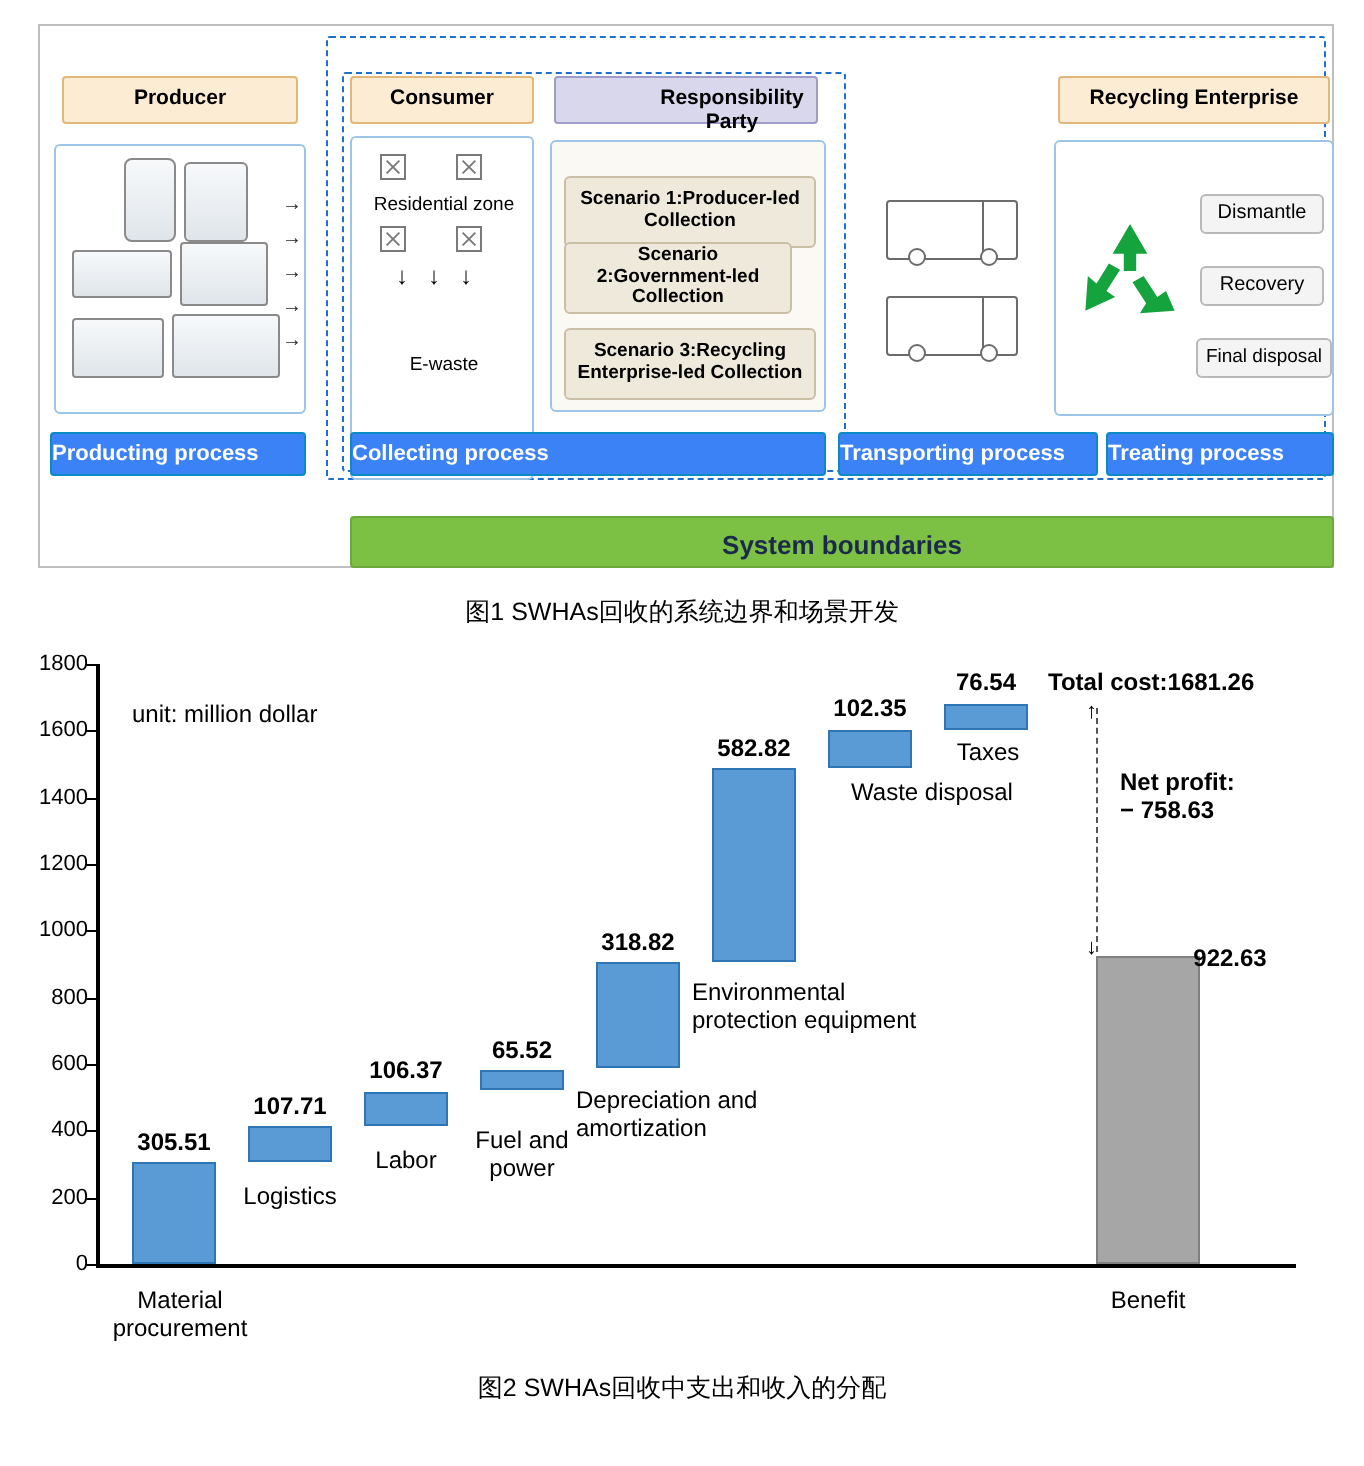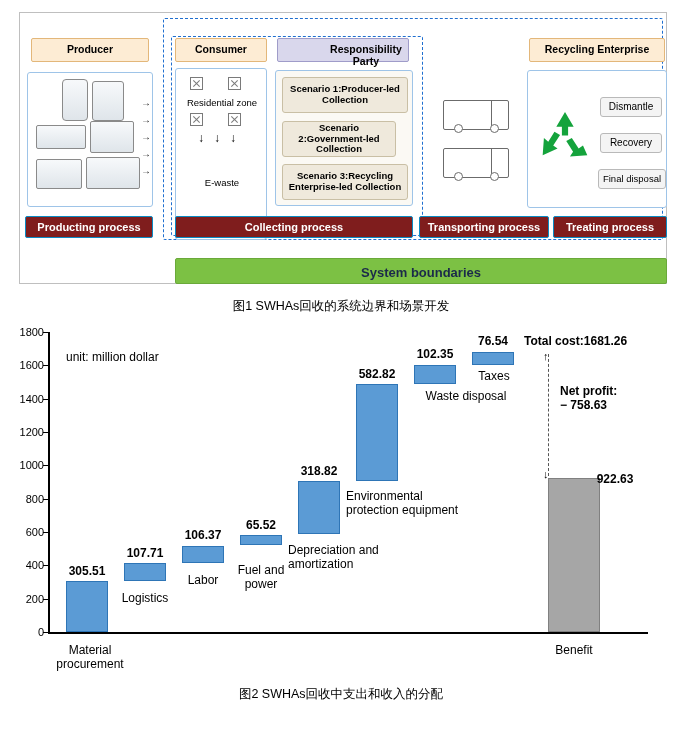--- a/index.html
+++ b/index.html
@@ -8,21 +8,21 @@
   
   #fig1{position:relative;width:660px;height:280px;margin:6px auto 0;}
   #fig1-frame{position:absolute;left:8px;top:6px;width:648px;height:272px;border:1px solid #bfbfbf;background:#fff;box-sizing:border-box;}
 
   .dashed-box{position:absolute;border:1px dashed #1f6fd0;box-sizing:border-box;border-radius:2px;}
 
   .cap{position:absolute;box-sizing:border-box;text-align:center;font-size:10.5px;font-weight:bold;padding:4px 2px;border-radius:2px;}
   .cap-orange{background:#fdecd4;border:1px solid #e3b77a;color:#000;}
   .cap-purple{background:#d9d7ec;border:1px solid #9f9cc9;color:#000;}
 
-  .procbar{position:absolute;box-sizing:border-box;background:#7f1d1d;border:1px solid #0a8bc4;color:#fff;font-weight:bold;font-size:11px;text-align:center;padding-top:4px;border-radius:2px;}
+  .procbar{position:absolute;box-sizing:border-box;background:#3b82f6;border:1px solid #0a8bc4;color:#fff;font-weight:bold;font-size:11px;text-align:left;padding-top:4px;border-radius:2px;}
 
   .sysbound{position:absolute;box-sizing:border-box;background:#7cc144;border:1px solid #6aa93a;color:#1b2a4a;font-weight:bold;font-size:13px;text-align:center;padding-top:6px;border-radius:2px;}
 
   .innerbox{position:absolute;box-sizing:border-box;border:1px solid #9ec4e8;background:#fff;border-radius:3px;}
 
   .scen{position:absolute;box-sizing:border-box;background:#efe9dc;border:1px solid #c9bfa5;border-radius:3px;font-size:9.5px;font-weight:bold;text-align:center;display:flex;align-items:center;justify-content:center;line-height:1.15;padding:1px 3px;}
 
   .treatbtn{position:absolute;box-sizing:border-box;background:#f4f4f4;border:1px solid #b9b9b9;border-radius:3px;font-size:10px;text-align:center;padding-top:3px;}
 
   .smalltxt{position:absolute;font-size:9.5px;text-align:center;}
@@ -96,21 +96,21 @@
     <div class="xmark" style="left:52px;top:8px;"></div>
     <div class="smalltxt" style="left:0;top:28px;width:92px;">Residential zone</div>
     <div class="xmark" style="left:14px;top:44px;"></div>
     <div class="xmark" style="left:52px;top:44px;"></div>
     <div style="position:absolute;left:0;top:62px;width:92px;text-align:center;font-size:12px;letter-spacing:10px;">↓↓↓</div>
     <div class="smalltxt" style="left:0;top:108px;width:92px;">E-waste</div>
   </div>
 
   <div class="cap cap-purple" style="left:266px;top:32px;width:132px;height:24px;padding-left:48px;">Responsibility Party</div>
   <div class="innerbox" style="left:264px;top:64px;width:138px;height:136px;background:#fbf9f4;">
-    <div class="scen" style="left:6px;top:6px;width:126px;height:36px;">Scenario 1:Producer-led Collection</div>
+    <div class="scen" style="left:6px;top:17px;width:126px;height:36px;">Scenario 1:Producer-led Collection</div>
     <div class="scen" style="left:6px;top:50px;width:114px;height:36px;">Scenario 2:Government-led Collection</div>
     <div class="scen" style="left:6px;top:93px;width:126px;height:36px;">Scenario 3:Recycling Enterprise-led Collection</div>
   </div>
 
   <div class="truck" style="left:432px;top:94px;width:66px;height:30px;">
     <div class="cabin"></div>
     <div class="wheel" style="left:10px;"></div>
     <div class="wheel" style="left:46px;"></div>
   </div>
   <div class="truck" style="left:432px;top:142px;width:66px;height:30px;">

